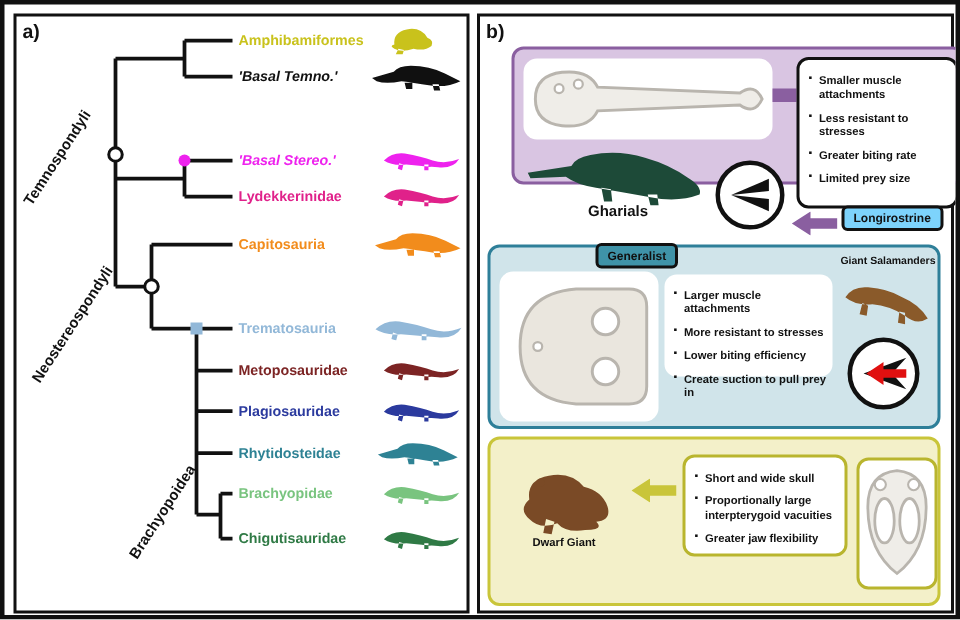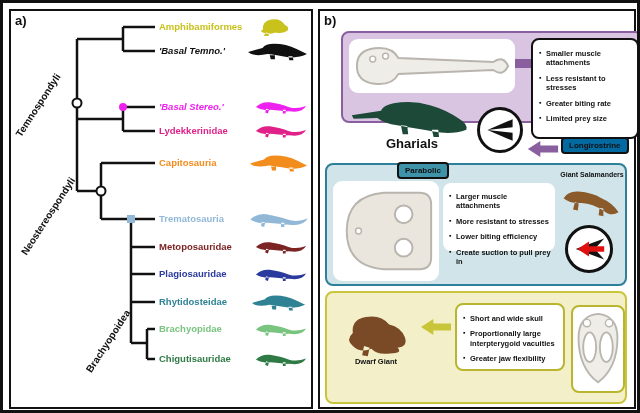--- a/index.html
+++ b/index.html
@@ -29,21 +29,21 @@
   ul.bullets { list-style: none; }
   ul.bullets li {
     position: relative; padding-left: 7px; margin: 6px 1px; color: #111;
     font-size: 7.5px; font-weight: bold; line-height: 1.25;
   }
   ul.bullets li::before { content: "▪"; position: absolute; left: 0; top: 0; font-size: 7px; }
   .badge {
     position: absolute; border: 2px solid #111; border-radius: 4px;
     font-size: 8px; font-weight: bold; color: #111; padding: 2px 6px; white-space: nowrap;
   }
-  .animal-label { position: absolute; font-size: 13px; font-weight: bold; color: #111; text-align: center; }
+  .animal-label { position: absolute; font-size: 10px; font-weight: bold; color: #111; text-align: center; }
   .jaw-circle {
     position: absolute; background: #fff; border: 3px solid #111; border-radius: 50%;
     display: flex; align-items: center; justify-content: center;
   }
   .connector { position: absolute; }
   svg { display: block; }
 </style>
 </head>
 <body>
 
@@ -164,26 +164,26 @@
         <svg width="36" height="36" viewBox="0 0 40 40">
           <path d="M34 8 L6 20 L34 17 Z" fill="#111"></path>
           <path d="M34 32 L6 20 L34 23 Z" fill="#111"></path>
         </svg>
       </div>
 
       <svg style="position:absolute;left:184px;top:108px;" width="32" height="16" viewBox="0 0 34 18">
         <path d="M34 5 L14 5 L14 0 L0 9 L14 18 L14 13 L34 13 Z" style="fill: rgb(138, 95, 160);"></path>
       </svg>
 
-      <div class="badge" style="left: 218px; top: 104px; background-color: #0369a1;">Longirostrine</div>
+      <div class="badge" style="left: 218px; top: 104px; background-color: #7dd3fc;">Longirostrine</div>
     </div>
 
     <div id="sec-para" class="section" style="background-color: rgb(208, 228, 234); border-color: rgb(46, 127, 153);">
 
-      <div class="badge" style="left: 70px; top: -3px; background-color: rgb(63, 147, 168);">Parabolic</div>
+      <div class="badge" style="left: 70px; top: -3px; background-color: rgb(63, 147, 168);">Generalist</div>
 
       <div class="white-box" style="left:6px;top:16px;width:106px;height:100px;">
         <svg width="106" height="100" viewBox="0 0 108 100">
           <path d="M14 50 Q14 14 52 11 L88 11 Q100 11 100 23 L100 77 Q100 89 88 89 L52 89 Q14 86 14 50 Z" fill="#eae6de" stroke="#b9b5ae" stroke-width="2"></path>
           <circle cx="72" cy="33" r="9" fill="#fff" stroke="#b9b5ae" stroke-width="2"></circle>
           <circle cx="72" cy="67" r="9" fill="#fff" stroke="#b9b5ae" stroke-width="2"></circle>
           <circle cx="26" cy="50" r="3" fill="#fff" stroke="#b9b5ae" stroke-width="1.5"></circle>
         </svg>
       </div>
 

